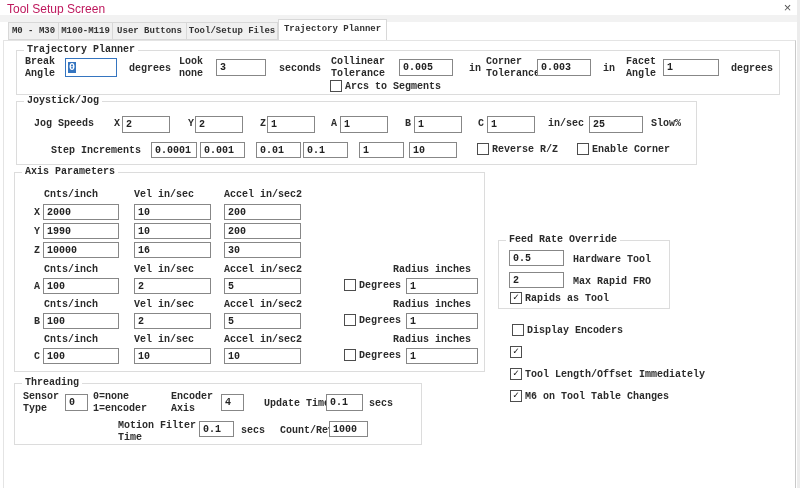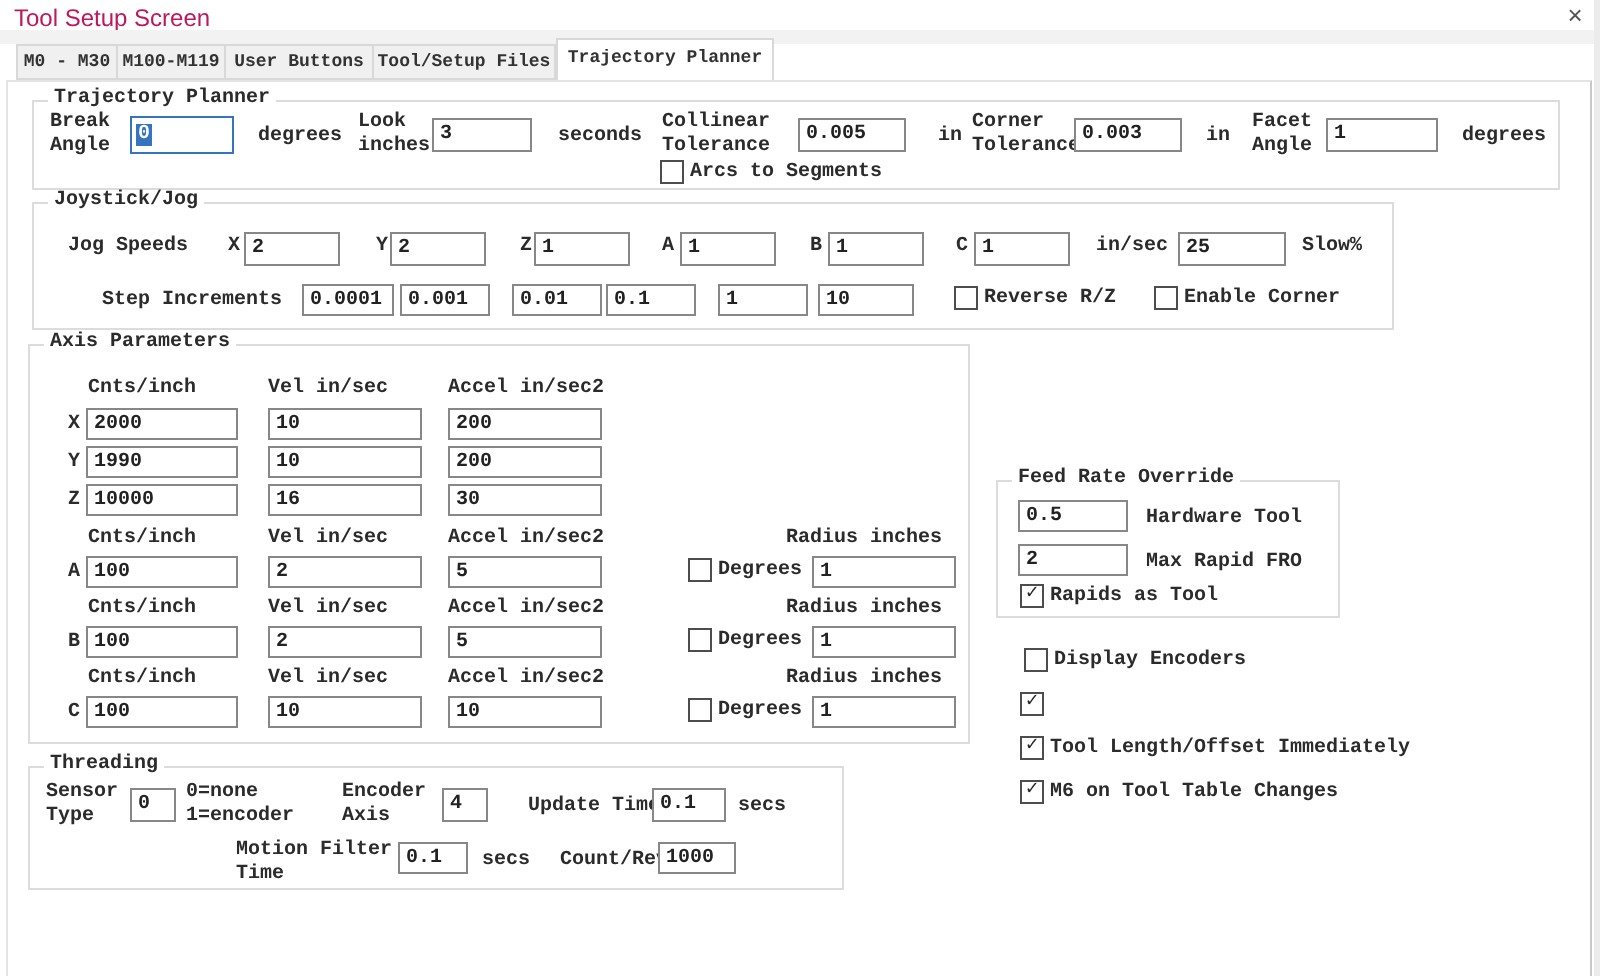--- a/index.html
+++ b/index.html
@@ -55,21 +55,21 @@
     <div class="tab active" style="width:109px">Trajectory Planner</div>
   </div>
 
   <div class="group" style="left:16px;top:50px;width:762px;height:43px">
     <div class="glabel">Trajectory Planner</div>
     <div class="lbl2" style="left:8px;top:5px"><span>Break</span><br><span>Angle</span></div>
     <div class="tb focused" style="left:48px;top:7px;width:52px;height:19px">
         <span class="sel">0</span>
       </div>
     <div class="lbl" style="left:112px;top:12px">degrees</div>
-    <div class="lbl2" style="left:162px;top:5px"><span>Look</span><br><span>inches</span></div>
+    <div class="lbl2" style="left:162px;top:5px"><span>Look</span><br><span>none</span></div>
     <input class="tb" style="left: 199px; top: 8px; width: 50px;" value="3">
     <div class="lbl" style="left:262px;top:12px">seconds</div>
     <div class="lbl2" style="left:314px;top:5px"><span>Collinear</span><br><span>Tolerance</span></div>
     <input class="tb" style="left: 382px; top: 8px; width: 54px;" value="0.005">
     <div class="lbl" style="left:452px;top:12px">in</div>
     <div class="lbl2" style="left:469px;top:5px"><span>Corner</span><br><span>Tolerance</span></div>
     <input class="tb" style="left: 520px; top: 8px; width: 54px;" value="0.003">
     <div class="lbl" style="left:586px;top:12px">in</div>
     <div class="lbl2" style="left:609px;top:5px"><span>Facet</span><br><span>Angle</span></div>
     <input class="tb" style="left: 646px; top: 8px; width: 56px;" value="1">

